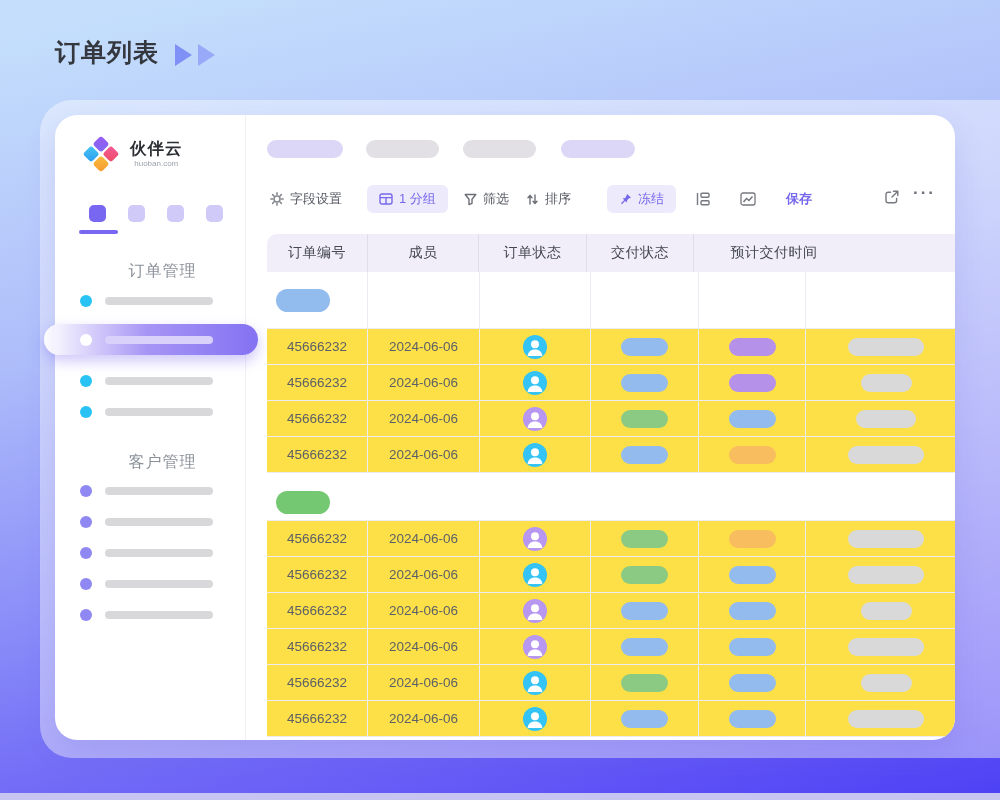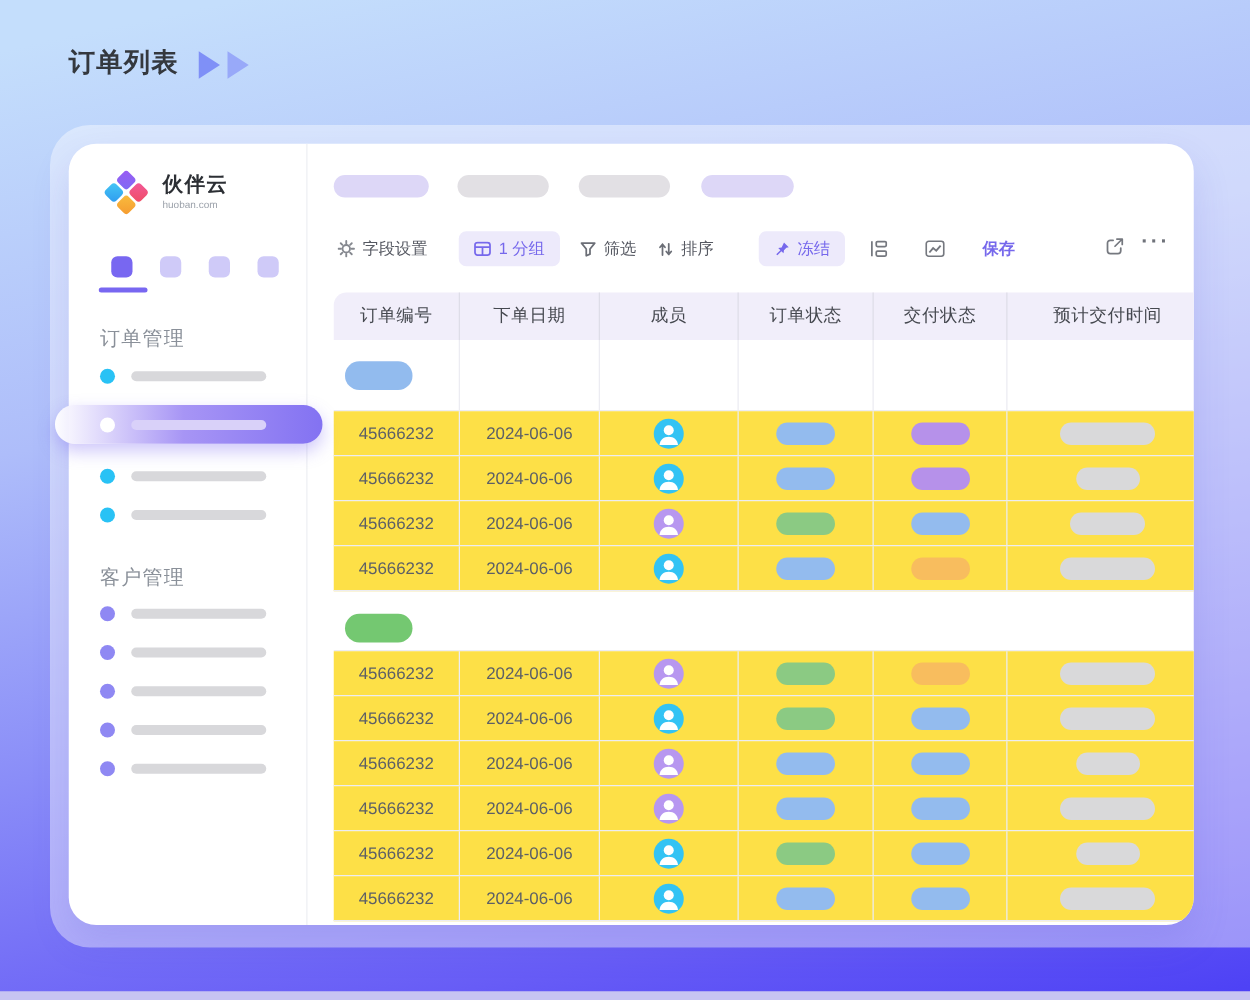--- a/index.html
+++ b/index.html
@@ -3,35 +3,35 @@
 <meta charset="utf-8">
 <style>
   html,body{margin:0;padding:0;width:1000px;height:800px;overflow:hidden;
     font-family:"Liberation Sans","DejaVu Sans",sans-serif;}
   body{position:relative;
     background:linear-gradient(168deg,#c4defc 4%,#aebdfa 36%,#8a8df8 62%,#675cf6 86%,#4c40f5 100%);}
   .bottom-strip{position:absolute;left:0;right:0;bottom:0;height:7px;background:#c7c4f2;z-index:0;}
 
   
   .page-title{position:absolute;left:55px;top:36px;display:flex;align-items:center;gap:16px;z-index:3;}
-  .page-title h1{margin:0;font-size:21px;font-weight:800;color:#34383e;letter-spacing:1px;}
+  .page-title h1{margin:0;font-size:25px;font-weight:800;color:#34383e;letter-spacing:1px;}
   .tris{display:flex;gap:6px;align-items:center;margin-top:4px;}
   .tri{width:0;height:0;border-top:11px solid transparent;border-bottom:11px solid transparent;}
   .tri.t1{border-left:17px solid #7f90f7;}
   .tri.t2{border-left:17px solid #98a9f9;}
 
   
   .outer-card{position:absolute;left:40px;top:100px;width:990px;height:658px;
     background:rgba(255,255,255,.42);border-radius:32px;z-index:1;}
   .card{position:absolute;left:55px;top:115px;width:900px;height:625px;background:#fff;
     border-radius:22px;z-index:2;display:flex;overflow:hidden;
     box-shadow:0 14px 30px rgba(90,80,210,.16);}
 
   
-  .sidebar{width:190px;min-width:190px;border-right:1px solid #eef0f4;position:relative;}
+  .sidebar{width:190px;min-width:190px;border-right:1px solid #eef0f4;position:relative;text-align:center;}
   .logo-row{margin:18px 0 0 26px;height:42px;display:flex;align-items:center;gap:9px;}
   .logo-icon{width:40px;height:40px;position:relative;flex:none;}
   .logo-grid{position:absolute;left:7px;top:7px;width:26px;height:26px;transform:rotate(45deg);
     display:grid;grid-template-columns:12px 12px;grid-template-rows:12px 12px;gap:2px;}
   .logo-grid i{display:block;border-radius:3px;}
   .logo-grid .d1{background:linear-gradient(135deg,#9a5bf3,#7e6bf4);}
   .logo-grid .d2{background:linear-gradient(135deg,#f2599a,#ef4d63);}
   .logo-grid .d3{background:linear-gradient(135deg,#45c7f5,#2f9bef);}
   .logo-grid .d4{background:linear-gradient(135deg,#f9bc3e,#f59b30);}
   .logo-text{display:flex;flex-direction:column;line-height:1;}
@@ -266,21 +266,20 @@
       </span>
     </div>
 
     <div class="tb-item tb-more" style="left:667px;">
       <span>···</span>
     </div>
 
     <div class="table-wrap">
       <div class="thead">
         <div class="cell c1 th">订单编号</div>
-        <div class="cell c2 th">下单日期</div>
         <div class="cell c3 th">成员</div>
         <div class="cell c4 th">订单状态</div>
         <div class="cell c5 th">交付状态</div>
         <div class="cell c6 th">预计交付时间</div>
       </div>
 
       <div class="tgroup">
         <div class="grow grid">
           <div class="cell c1 gcell">
               <span class="gpill" style="background: rgb(146, 187, 238);"></span>

